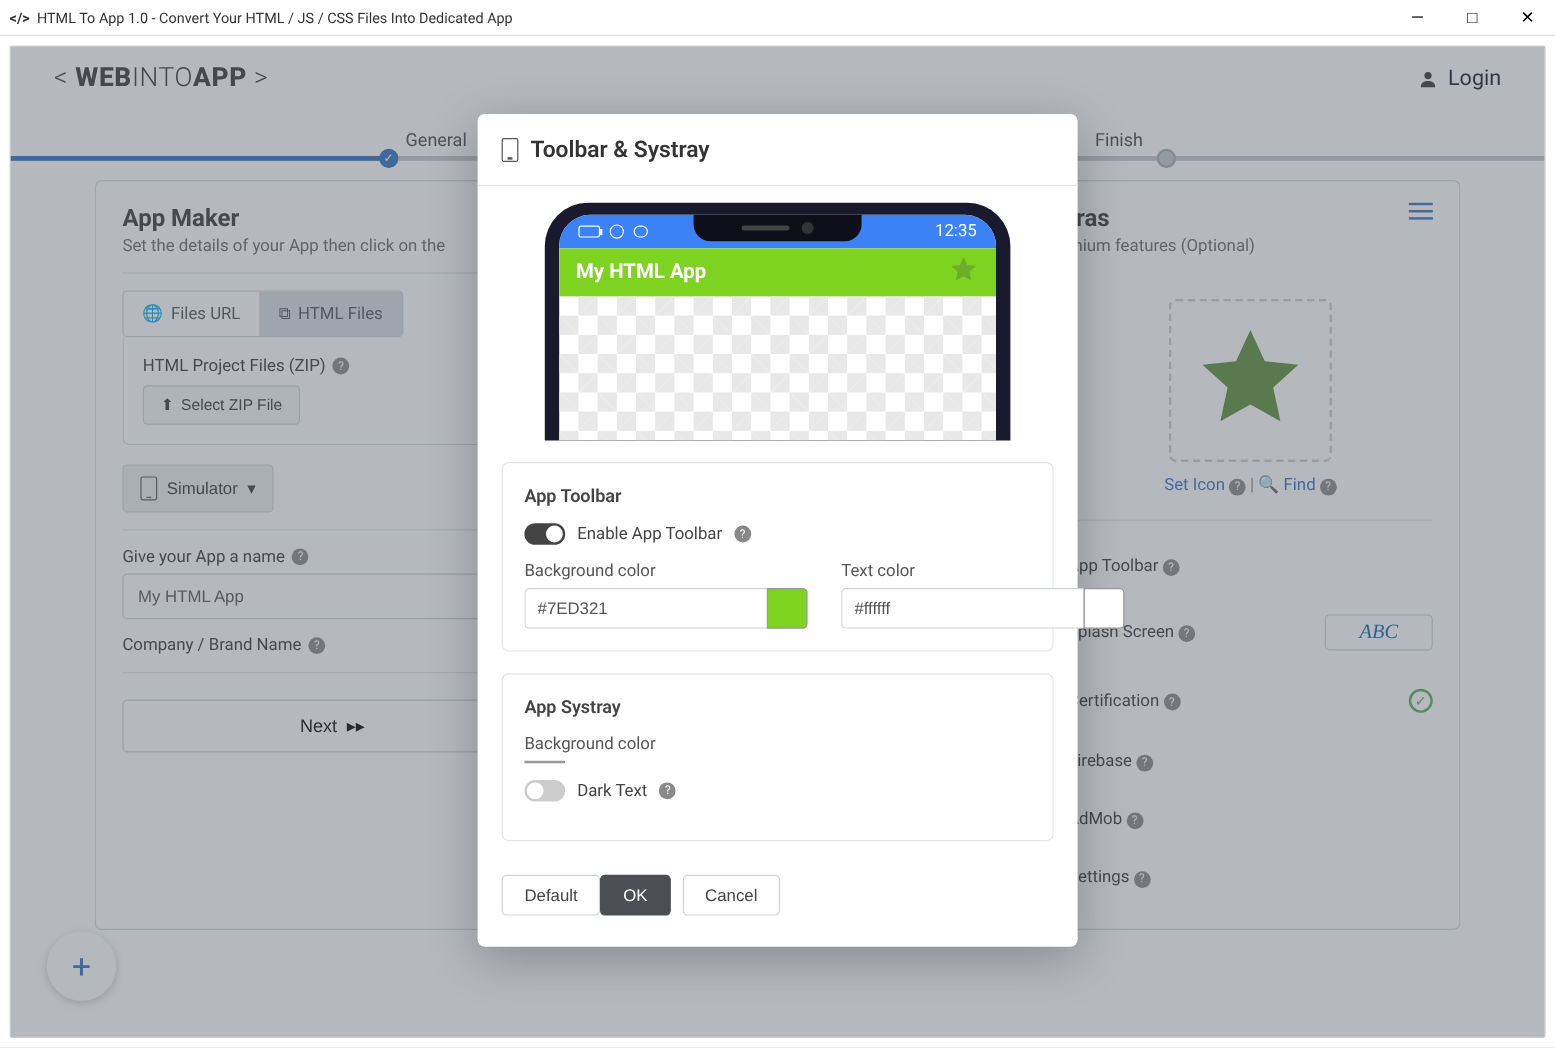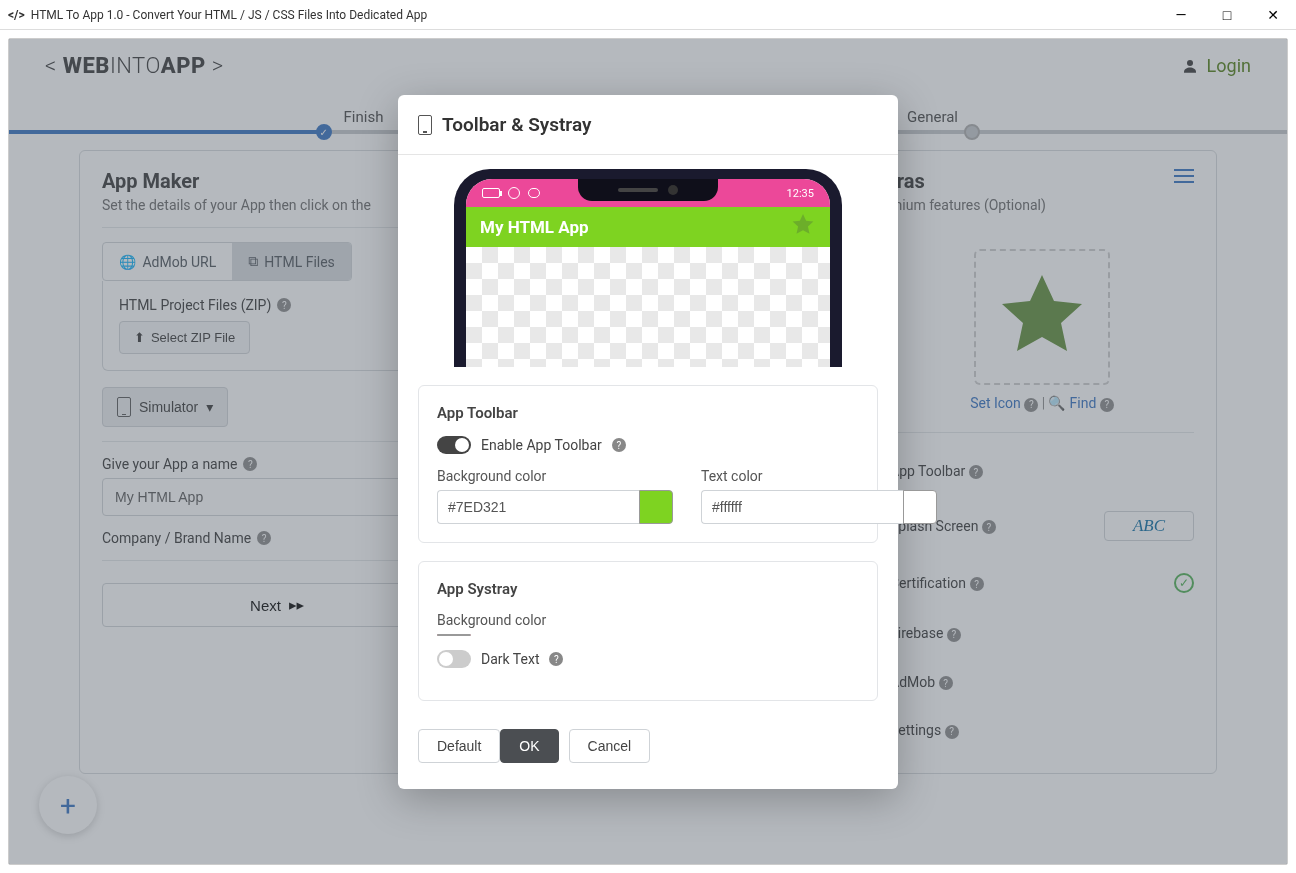--- a/index.html
+++ b/index.html
@@ -14,21 +14,21 @@
 
 .app-body { height: 843px; position: relative; background: #fff; padding: 8px; }
 
 
 .dimmed-layer { position: absolute; inset: 8px; background: #fff; border: 1px solid #ccc; border-radius: 2px; }
 .dimmed-overlay { position: absolute; inset: 0; background: rgba(90,100,110,0.45); }
 
 .topbar { display: flex; justify-content: space-between; align-items: center; padding: 14px 36px 10px; }
 .brand { font-size: 22px; font-weight: 300; color: #333; letter-spacing: 0.5px; display: flex; align-items: center; gap: 6px; }
 .brand b { font-weight: 800; }
-.login { display: flex; align-items: center; gap: 8px; font-size: 18px; color: #4d7c0f; }
+.login { display: flex; align-items: center; gap: 8px; font-size: 18px; color: #0f172a; }
 
 .wizard { display: flex; padding: 20px 70px 8px; position: relative; }
 .wizard-step { flex: 1; text-align: center; color: #444; font-size: 15px; position: relative; }
 .wizard-line { position: absolute; top: 42px; left: 0; right: 0; height: 4px; background: #c4c7cb; }
 .wizard-line .seg { position: absolute; top: 0; height: 4px; }
 .wizard-line .seg.active { background: #2f6ec0; }
 .wizard-dot { position: absolute; top: -6px; width: 16px; height: 16px; border-radius: 50%; background: #c4c7cb; border: 2px solid #aaa; }
 .wizard-dot.active { background: #2f6ec0; border-color: #2f6ec0; color: #fff; display: flex; align-items: center; justify-content: center; font-size: 10px; }
 
 .panels { display: flex; gap: 12px; padding: 16px 70px; }
@@ -77,21 +77,21 @@
 .modal { width: 500px; background: #fff; border-radius: 6px; box-shadow: 0 10px 40px rgba(0,0,0,0.25); }
 .modal-header { display: flex; align-items: center; gap: 10px; padding: 18px 20px; border-bottom: 1px solid #e5e5e5; }
 .modal-header h3 { font-size: 19px; font-weight: 600; color: #333; }
 .modal-body { padding: 14px 20px; }
 
 .phone-frame { width: 388px; height: 198px; margin: 0 auto; background: #1a1a2e; border-radius: 36px 36px 0 0; padding: 10px 12px 0; position: relative; overflow: hidden; }
 .phone-notch { position: absolute; top: 10px; left: 50%; transform: translateX(-50%); width: 140px; height: 22px; background: #0f0f1a; border-radius: 0 0 14px 14px; display: flex; align-items: center; justify-content: center; gap: 10px; }
 .phone-notch .speaker { width: 40px; height: 4px; background: #444; border-radius: 2px; }
 .phone-notch .cam { width: 10px; height: 10px; background: #333; border-radius: 50%; }
 .phone-inner { background: #fff; border-radius: 26px 26px 0 0; overflow: hidden; height: 100%; }
-.phone-systray { background: #ec4899; height: 28px; display: flex; align-items: center; justify-content: space-between; padding: 0 16px; color: #fff; font-size: 11px; }
+.phone-systray { background: #3b82f6; height: 28px; display: flex; align-items: center; justify-content: space-between; padding: 0 16px; color: #fff; font-size: 14px; }
 .phone-systray .icons { display: flex; gap: 8px; align-items: center; }
 .phone-toolbar { background: #7ED321; height: 40px; display: flex; align-items: center; justify-content: space-between; padding: 0 14px; color: #fff; font-weight: 700; font-size: 17px; }
 .toolbar-star svg { width: 26px; height: 26px; opacity: 0.5; }
 .phone-content { height: 120px; background-image: 
     linear-gradient(45deg, #e8e8e8 25%, transparent 25%), 
     linear-gradient(-45deg, #e8e8e8 25%, transparent 25%), 
     linear-gradient(45deg, transparent 75%, #e8e8e8 75%), 
     linear-gradient(-45deg, transparent 75%, #e8e8e8 75%); 
     background-size: 32px 32px; 
     background-position: 0 0, 0 16px, 16px -16px, -16px 0px; }
@@ -151,39 +151,39 @@
       <div class="login">
         <svg width="18" height="18" viewBox="0 0 24 24" fill="#333">
             <circle cx="12" cy="8" r="4"></circle>
             <path d="M4 20c0-4 4-6 8-6s8 2 8 6v1H4z"></path>
           </svg>
         <span>Login</span>
       </div>
     </div>
 
     <div class="wizard">
+      <div class="wizard-step"><span>General</span></div>
       <div class="wizard-step"><span>Finish</span></div>
-      <div class="wizard-step"><span>General</span></div>
       <div class="wizard-line">
         <div class="seg active" style="left:0;width:25%"></div>
         <div class="wizard-dot active" style="left:24%">✓</div>
         <div class="wizard-dot" style="right:24%"></div>
       </div>
     </div>
 
     <div class="panels">
       <div class="panel left">
         <h2>App Maker</h2>
         <div class="sub">Set the details of your App then click on the</div>
         <div class="hr"></div>
 
         <div class="tabs">
           <div class="tab">
             <span>🌐</span>
-            <span>AdMob URL</span>
+            <span>Files URL</span>
           </div>
           <div class="tab active">
             <span>⧉</span>
             <span>HTML Files</span>
           </div>
         </div>
         <div class="source-box">
           <div class="label">
             <span>HTML Project Files (ZIP)</span>
             <span class="help-icon">?</span>

